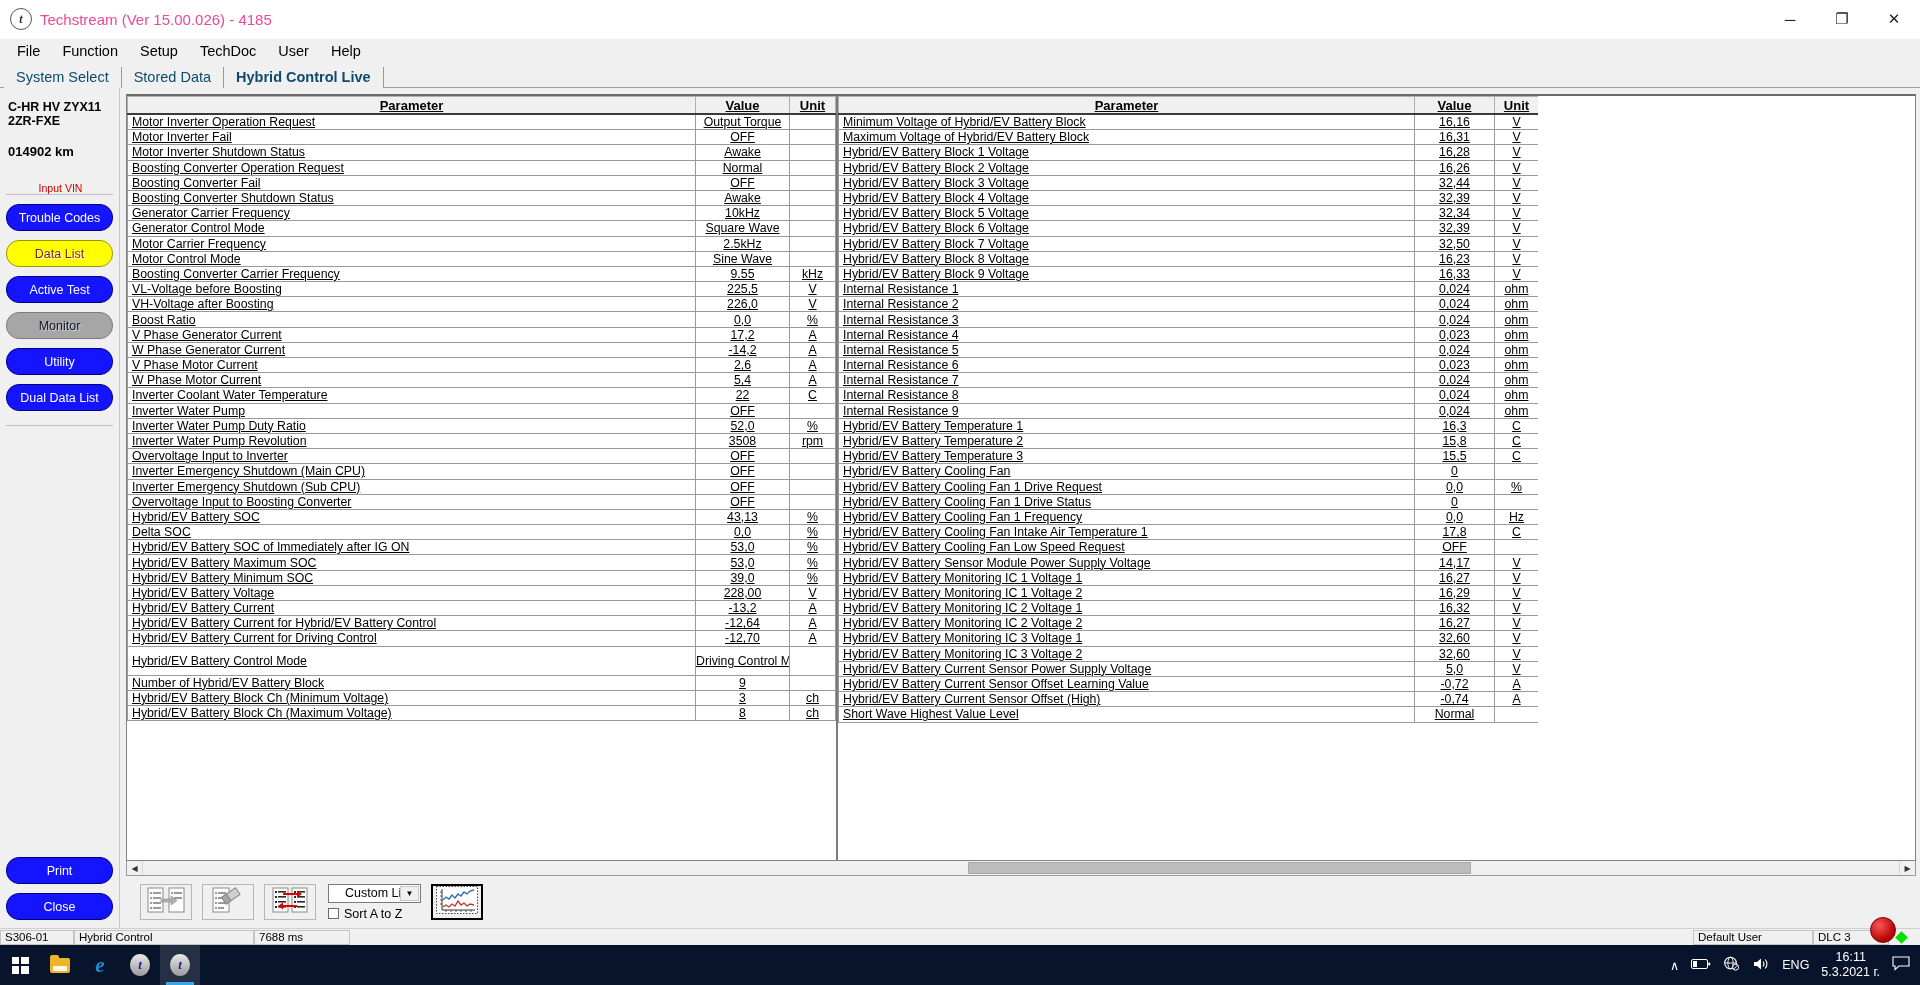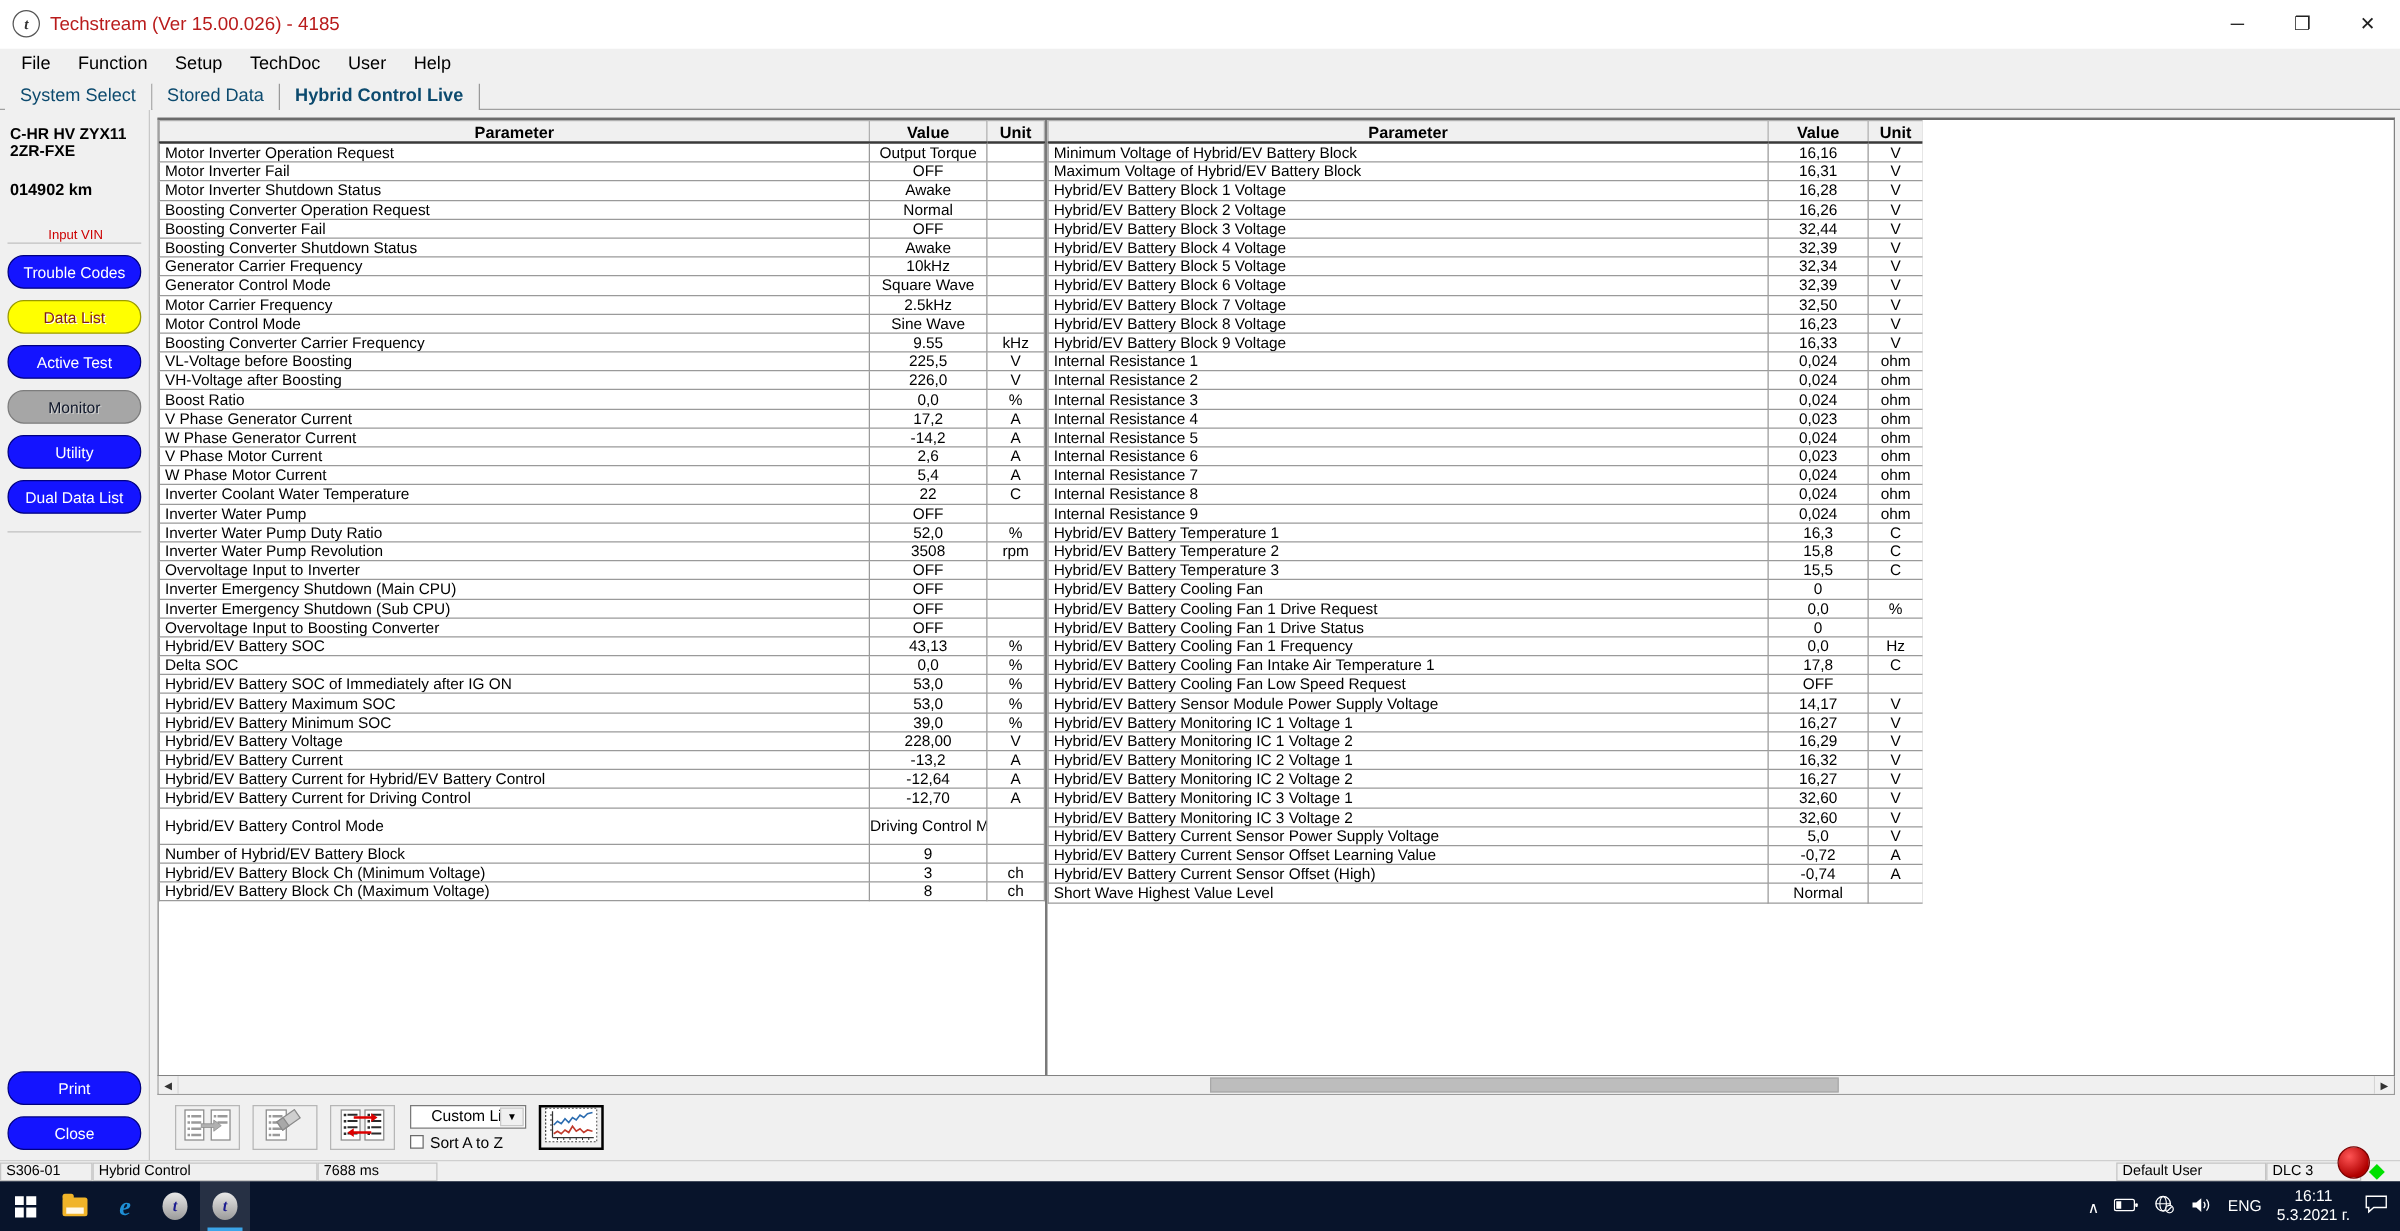--- a/index.html
+++ b/index.html
@@ -34,21 +34,21 @@
     background: #fff;
     font-style: italic;
     font-weight: bold;
     font-size: 12px;
     color: #333;
     display: flex; align-items: center; justify-content: center;
     font-family: "Liberation Serif", serif;
   }
   .title-text {
     font-size: 15px;
-    color: #b91c1c;
+    color: #ec4899;
   }
   .win-btns {
     margin-left: auto;
     display: flex;
     height: 38px;
   }
   .win-btn {
     width: 52px; height: 38px;
     display: flex; align-items: center; justify-content: center;
     color: #222; font-size: 15px;
@@ -178,20 +178,21 @@
     background: #f0f0f0;
   }
   .grid-wrap {
     flex: 1 1 auto;
     display: flex;
     min-height: 0;
     background: #ffffff;
     border: 1px solid #828282;
     border-top: 2px solid #6a6a6a;
     box-sizing: border-box;
+    text-decoration: underline;
   }
   table.dl {
     border-collapse: collapse;
     table-layout: fixed;
     width: 100%;
     font-size: 12.3px;
     color: #000;
   }
   table.dl th {
     background: #f0f0f0;

